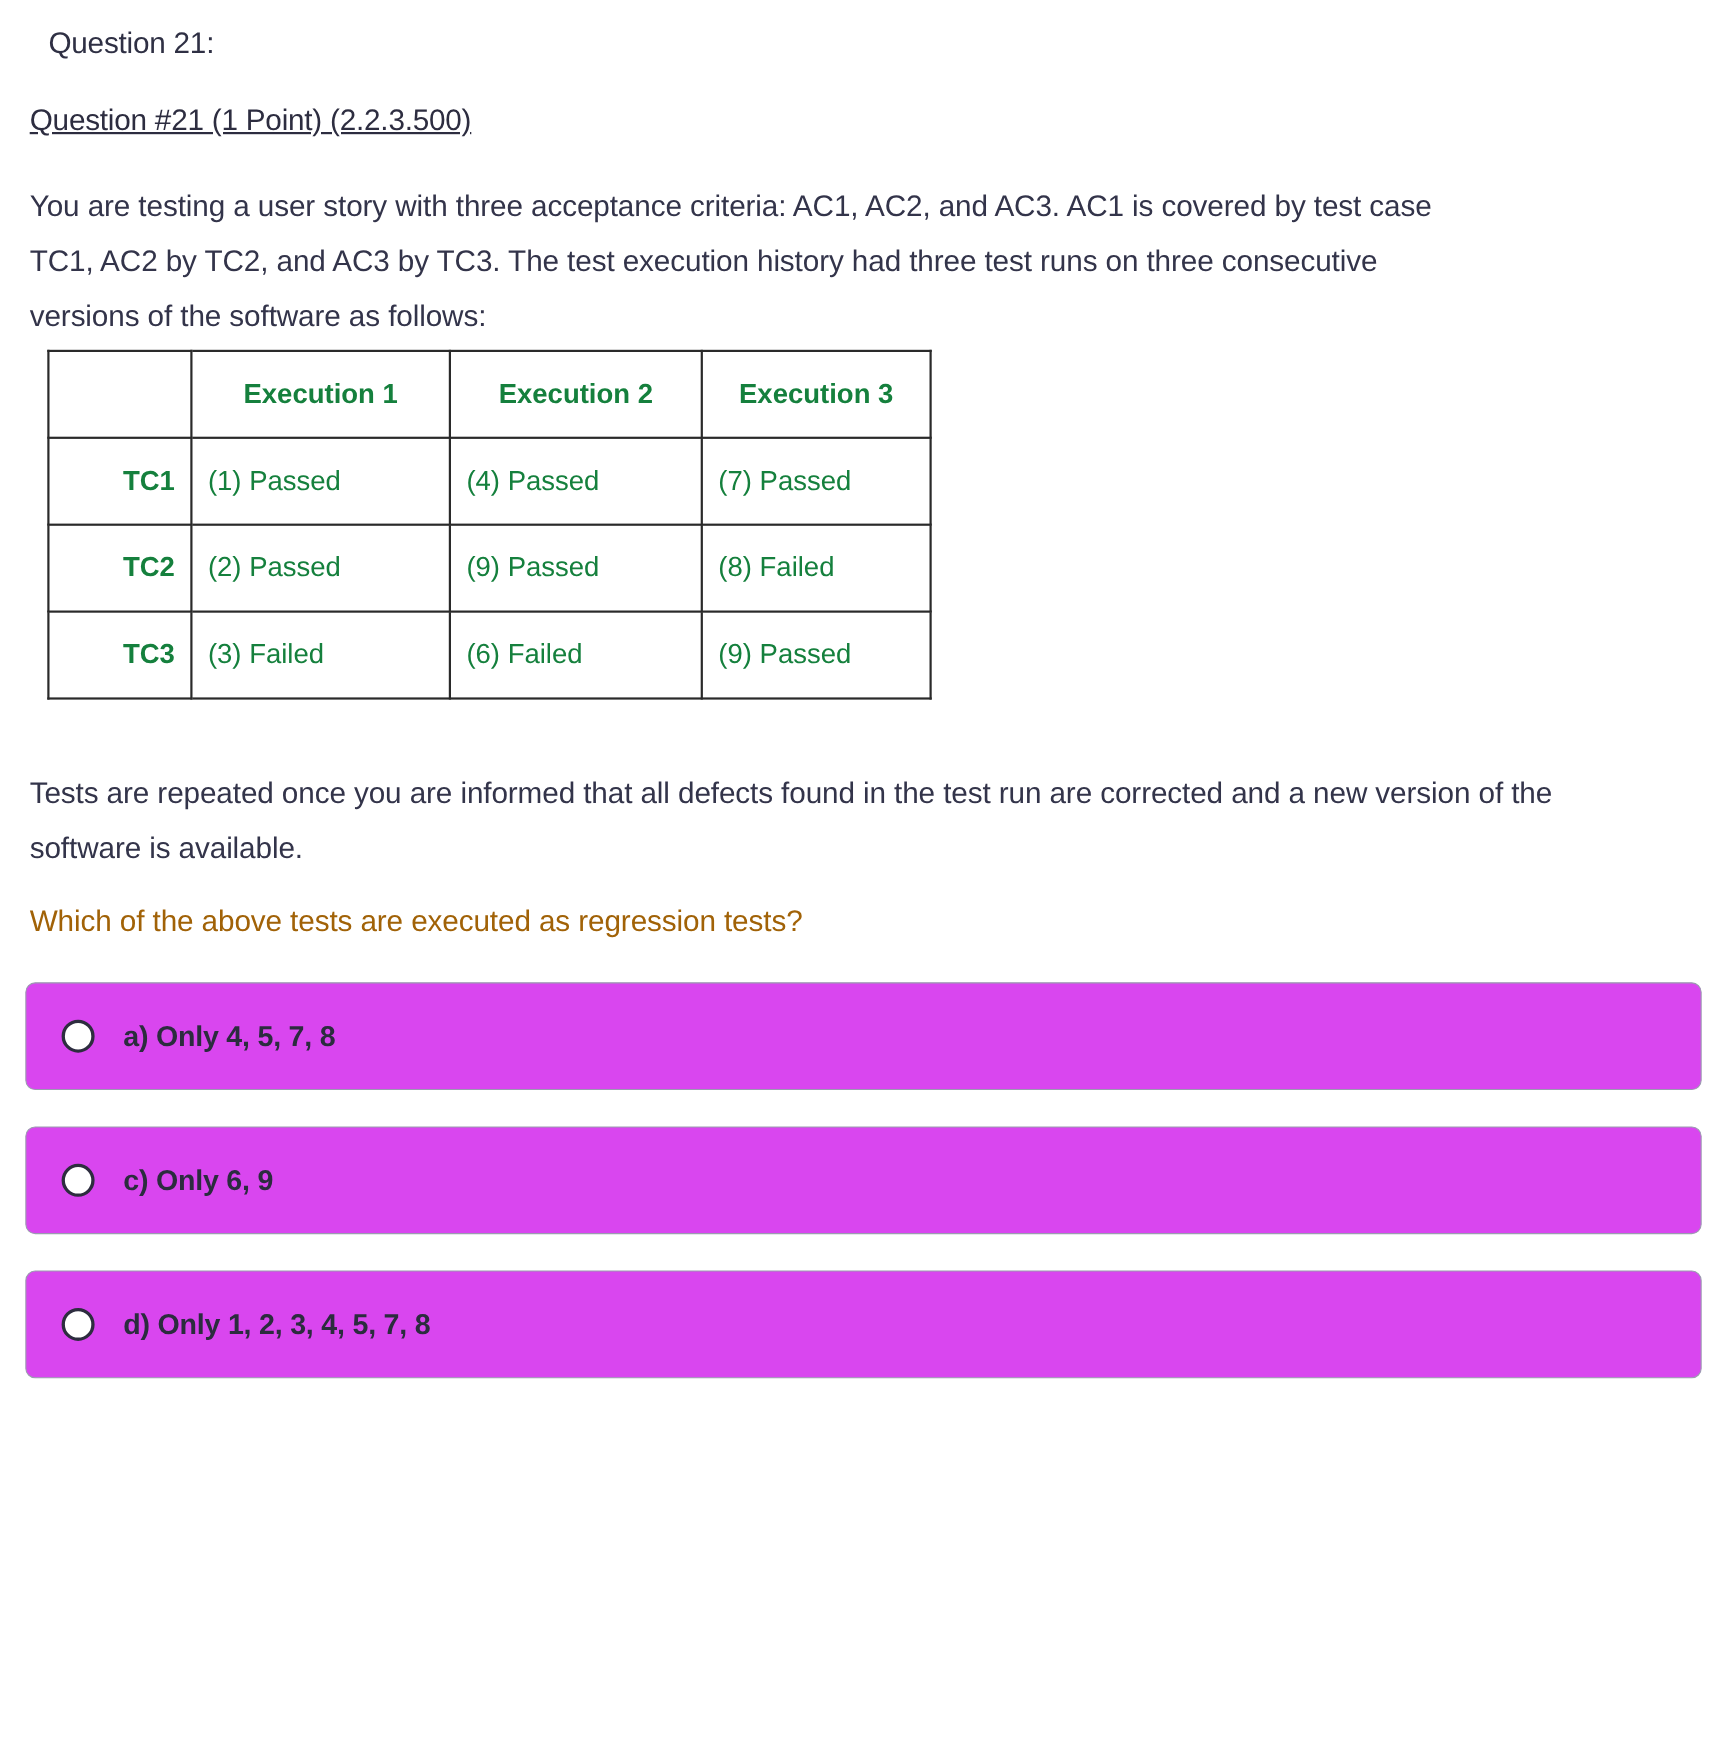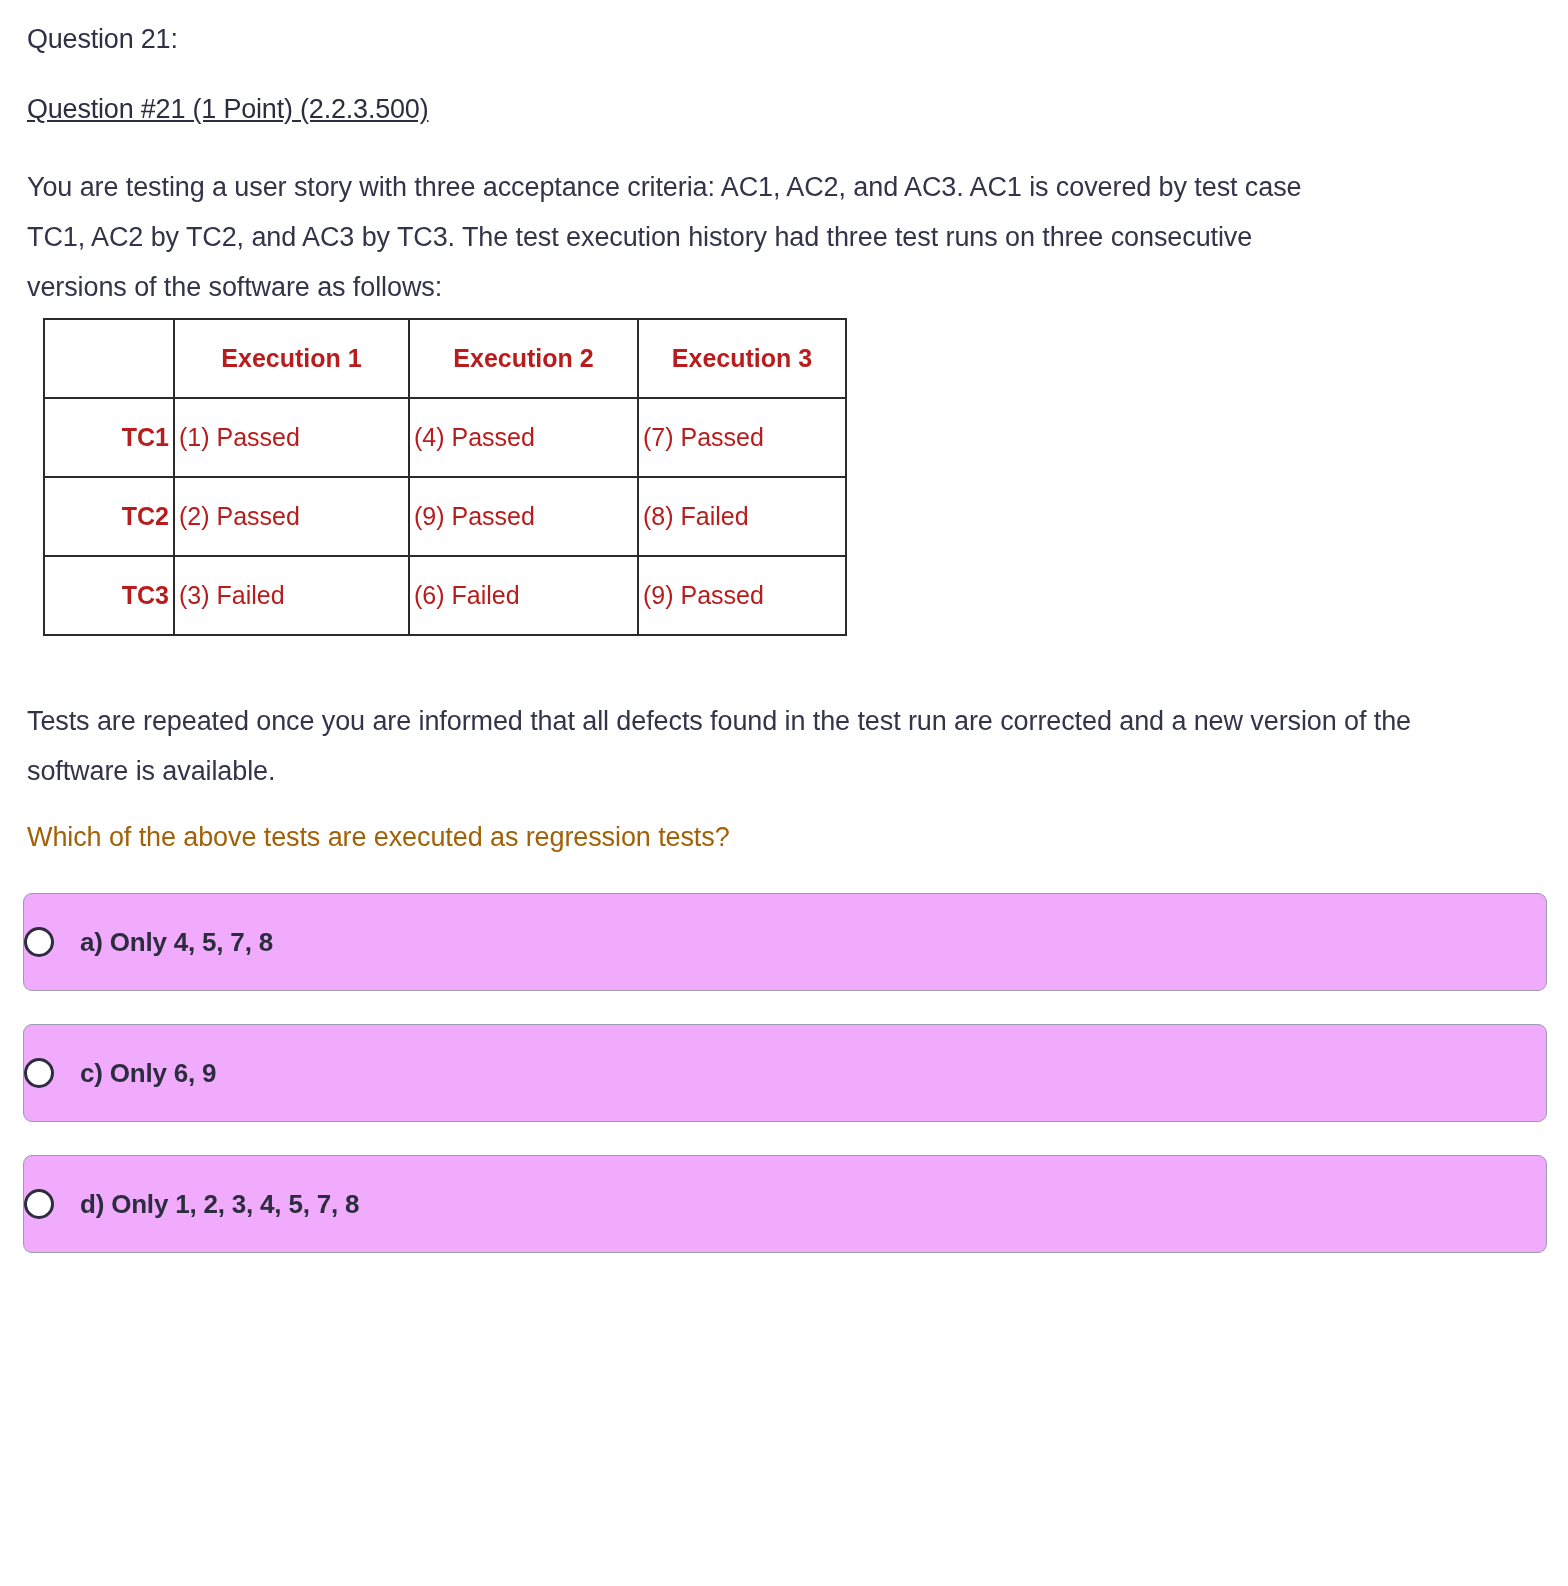--- a/index.html
+++ b/index.html
@@ -21,21 +21,21 @@
     position: relative;
     width: 1568px;
     height: 1586px;
     box-sizing: border-box;
     padding: 0;
   }
 
   
   .q-label {
     position: absolute;
-    left: 27px;
+    left: 44px;
     top: 22px;
     font-size: 27px;
     line-height: 34px;
     letter-spacing: -0.2px;
     color: #2f3044;
     white-space: nowrap;
   }
 
   .q-heading {
     position: absolute;
@@ -87,22 +87,22 @@
     position: absolute;
     left: 43px;
     top: 318px;
     border-collapse: collapse;
     table-layout: fixed;
     background: #ffffff;
   }
   .exec-table td, .exec-table th {
     border: 2px solid #2a2a2a;
     font-size: 25px;
-    color: #b91c1c;
-    padding: 0 4px;
+    color: #15803d;
+    padding: 0 14px;
     height: 79px;
     vertical-align: middle;
     font-weight: normal;
     text-align: left;
     box-sizing: border-box;
   }
   .exec-table th {
     font-weight: bold;
     text-align: center;
   }
@@ -125,24 +125,25 @@
     left: 23px;
     top: 893px;
     width: 1524px;
   }
   .option-box {
     box-sizing: border-box;
     width: 1524px;
     height: 98px;
     border: 1.6px solid #9b9cb0;
     border-radius: 9px;
-    background: #f0abfc;
+    background: #d946ef;
     display: flex;
     align-items: center;
     margin-bottom: 33px;
+    padding-left: 32px;
     cursor: pointer;
   }
   .radio {
     width: 30px;
     height: 30px;
     min-width: 30px;
     border: 3.4px solid #2d2d3f;
     border-radius: 50%;
     box-sizing: border-box;
     background: #ffffff;

